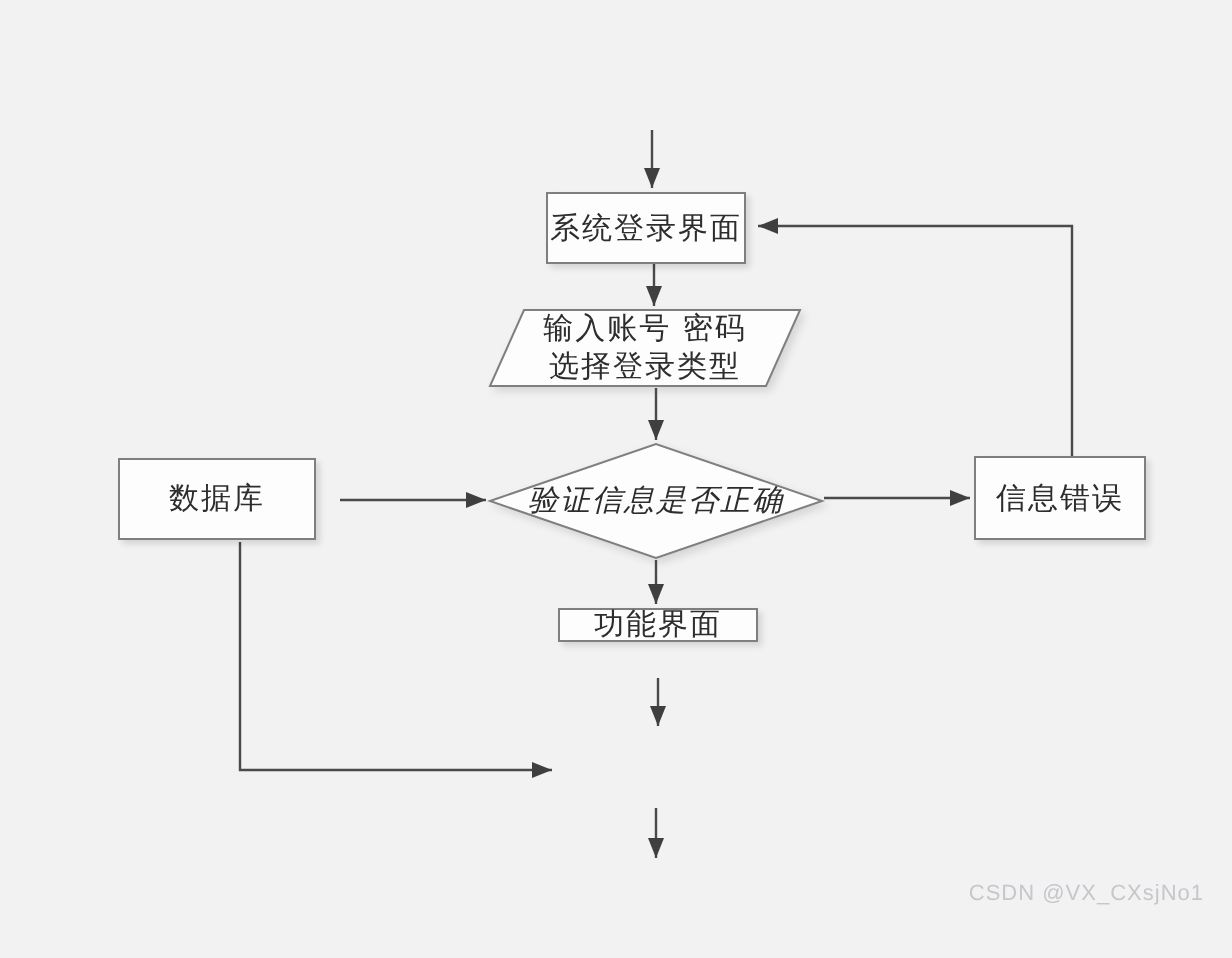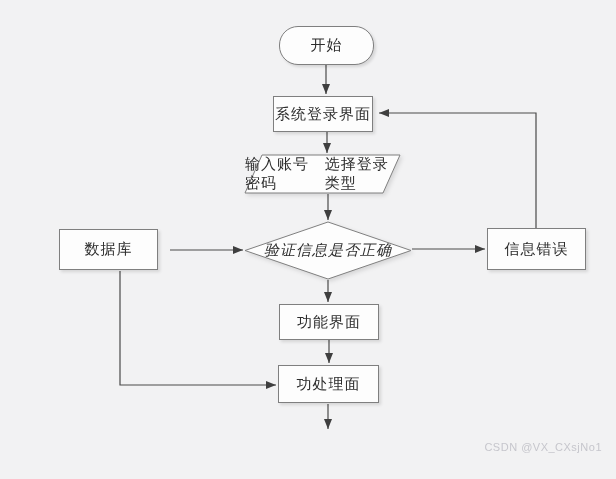--- a/index.html
+++ b/index.html
@@ -23,26 +23,26 @@
     background:var(--node-fill);
     border:1px solid var(--node-border);
     display:flex;align-items:center;justify-content:center;
     font-size:15px;color:var(--text);letter-spacing:1px;
     box-shadow:2px 2px 3px rgba(0,0,0,0.12);
   }
   .terminator{border-radius:19px;}
   #node-start{left:279px;top:26px;width:95px;height:39px;}
   #node-login{left:273px;top:96px;width:100px;height:36px;}
   #node-database{left:59px;top:229px;width:99px;height:41px;}
-  #node-error{left:487px;top:228px;width:99px;height:42px;}
-  #node-function{left:279px;top:304px;width:100px;height:36px;}
+  #node-error{left:487px;top:228px;width:86px;height:42px;}
+  #node-function{left:279px;top:304px;width:100px;height:17px;}
   #node-processing{left:278px;top:365px;width:101px;height:38px;}
   #node-end{left:278px;top:431px;width:101px;height:39px;}
   .overlay-label{
-    position:absolute;display:flex;flex-direction:row;
+    position:absolute;display:flex;flex-direction:column;
     align-items:center;justify-content:center;
     font-size:15px;color:var(--text);letter-spacing:1px;line-height:19px;
     pointer-events:none;
   }
   #label-input{left:245px;top:155px;width:155px;height:38px;}
   #label-verify{left:245px;top:222px;width:166px;height:57px;font-style:italic;}
   .shape{filter:drop-shadow(2px 2px 2px rgba(0,0,0,0.12));}
   .watermark{
     position:absolute;right:14px;bottom:26px;
     font-family:"Liberation Sans","DejaVu Sans",sans-serif;
@@ -70,43 +70,37 @@
     <line x1="328" y1="194" x2="328" y2="220" stroke="#4a4a4a" stroke-width="1.2" marker-end="url(#arrow)"></line>
     <line x1="170" y1="250" x2="243" y2="250" stroke="#4a4a4a" stroke-width="1.2" marker-end="url(#arrow)"></line>
     <line x1="412" y1="249" x2="485" y2="249" stroke="#4a4a4a" stroke-width="1.2" marker-end="url(#arrow)"></line>
     <polyline points="536,228 536,113 379,113" fill="none" stroke="#4a4a4a" stroke-width="1.2" marker-end="url(#arrow)"></polyline>
     <line x1="328" y1="280" x2="328" y2="302" stroke="#4a4a4a" stroke-width="1.2" marker-end="url(#arrow)"></line>
     <line x1="329" y1="339" x2="329" y2="363" stroke="#4a4a4a" stroke-width="1.2" marker-end="url(#arrow)"></line>
     <polyline points="120,271 120,385 276,385" fill="none" stroke="#4a4a4a" stroke-width="1.2" marker-end="url(#arrow)"></polyline>
     <line x1="328" y1="404" x2="328" y2="429" stroke="#4a4a4a" stroke-width="1.2" marker-end="url(#arrow)"></line>
   </svg>
 
-  <div class="node terminator" id="node-start">
-    <span>开始</span>
-  </div>
 
   <div class="node" id="node-login">
     <span>系统登录界面</span>
   </div>
 
   <div class="node" id="node-database">
     <span>数据库</span>
   </div>
 
   <div class="node" id="node-error">
     <span>信息错误</span>
   </div>
 
   <div class="node" id="node-function">
     <span>功能界面</span>
   </div>
 
-  <div class="node" id="node-processing">
-    <span>功处理面</span>
-  </div>
 
 
   <div class="overlay-label" id="label-input">
     <span>输入账号 密码</span>
     <span>选择登录类型</span>
   </div>
 
   <div class="overlay-label" id="label-verify">
     <span>验证信息是否正确</span>
   </div>

